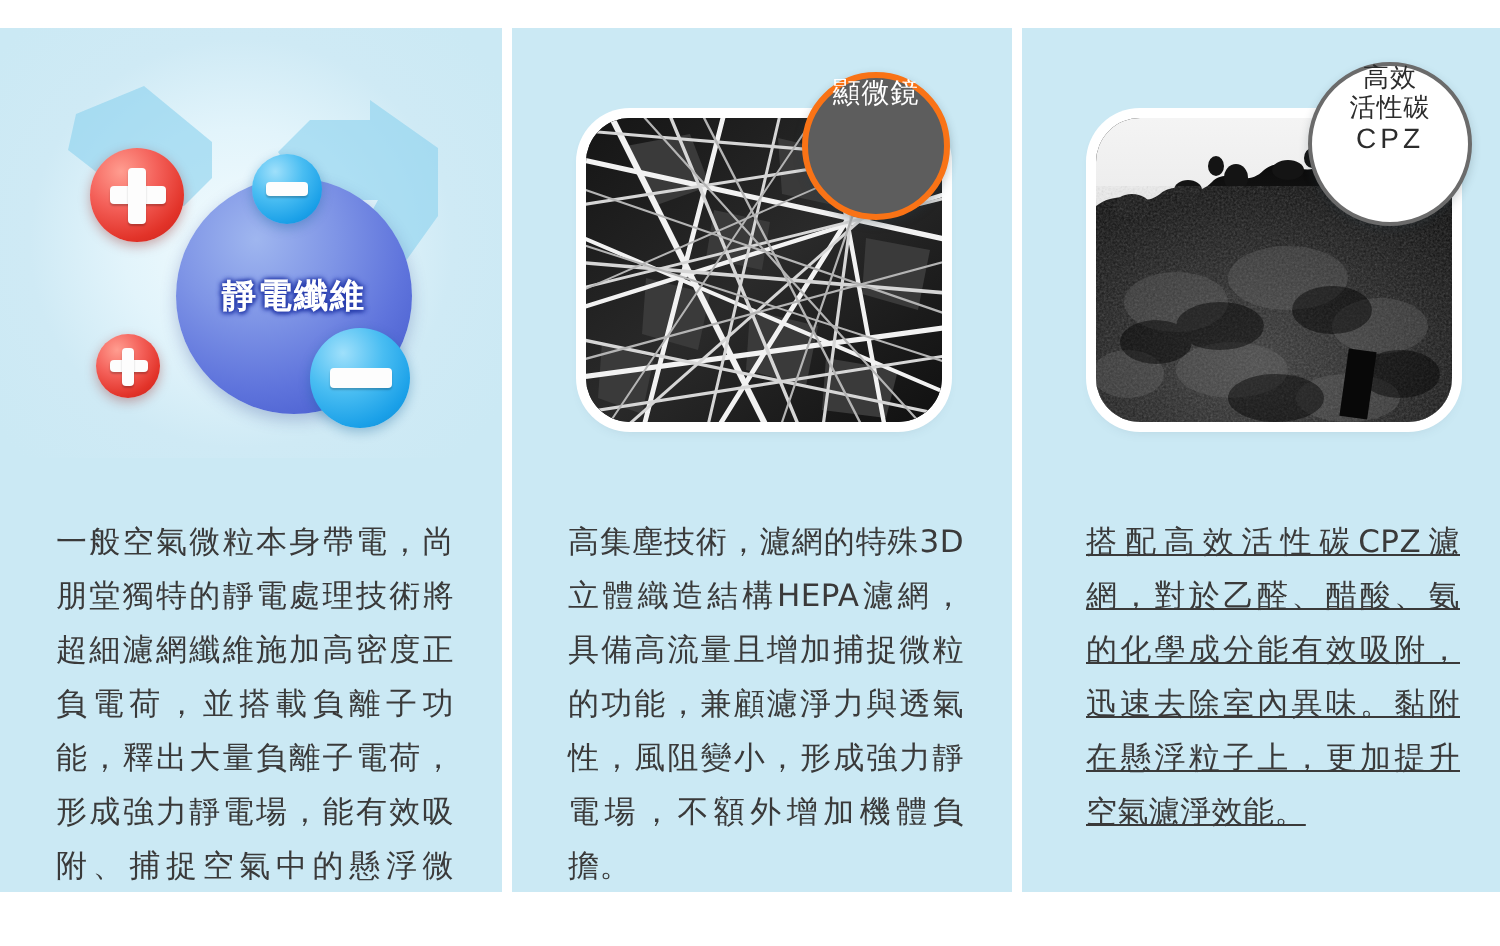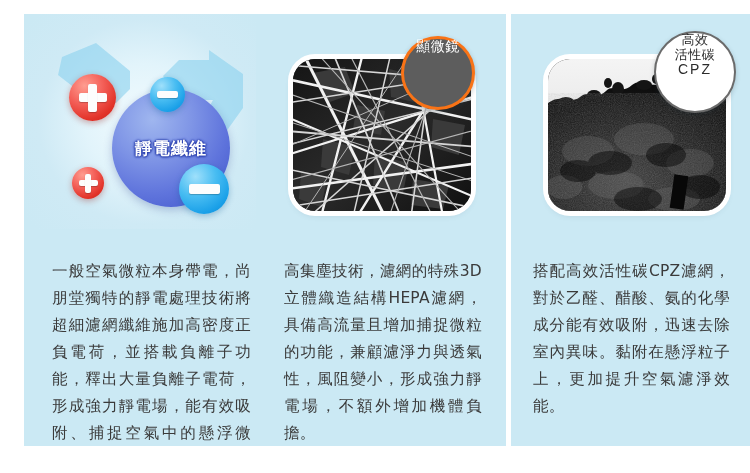--- a/index.html
+++ b/index.html
@@ -7,21 +7,21 @@
     width:750px;height:473px;background:#ffffff;overflow:hidden;
     font-family:"Liberation Sans","DejaVu Sans",sans-serif;
   }
   #stage{position:relative;width:750px;height:473px;}
 
   .panel{
     position:absolute;top:14px;height:432px;
     background:#cbe9f4;
     overflow:hidden;
   }
-  #panel-1{left:0px;width:251px;margin-left:24px;}
+  #panel-1{left:0px;width:251px;}
   #panel-2{left:256px;width:250px;}
   #panel-3{left:511px;width:239px;}
 
   
   .glow{
     position:absolute;left:0;top:0;width:100%;height:215px;
     background:radial-gradient(ellipse 62% 70% at 48% 50%, #f2fbfe 0%, #e2f4fb 38%, #cfeaf5 68%, #cbe9f4 100%);
     pointer-events:none;
   }
 
@@ -93,21 +93,21 @@
 
   
   .copy{
     position:absolute;top:228px;left:28px;right:24px;
     color:#3a3a3a;
     font-family:"DejaVu Sans","Liberation Sans",sans-serif;
     font-size:15.5px;line-height:27px;
     text-align:justify;text-justify:inter-character;
     letter-spacing:.2px;
   }
-  #panel-3 .copy{left:22px;right:20px;}
+  #panel-3 .copy{left:32px;right:20px;text-decoration:underline;}
 </style>
 </head>
 <body>
 
 <div id="stage">
 
   <div class="panel" id="panel-1">
     <div class="glow"></div>
 
     <div class="art">

